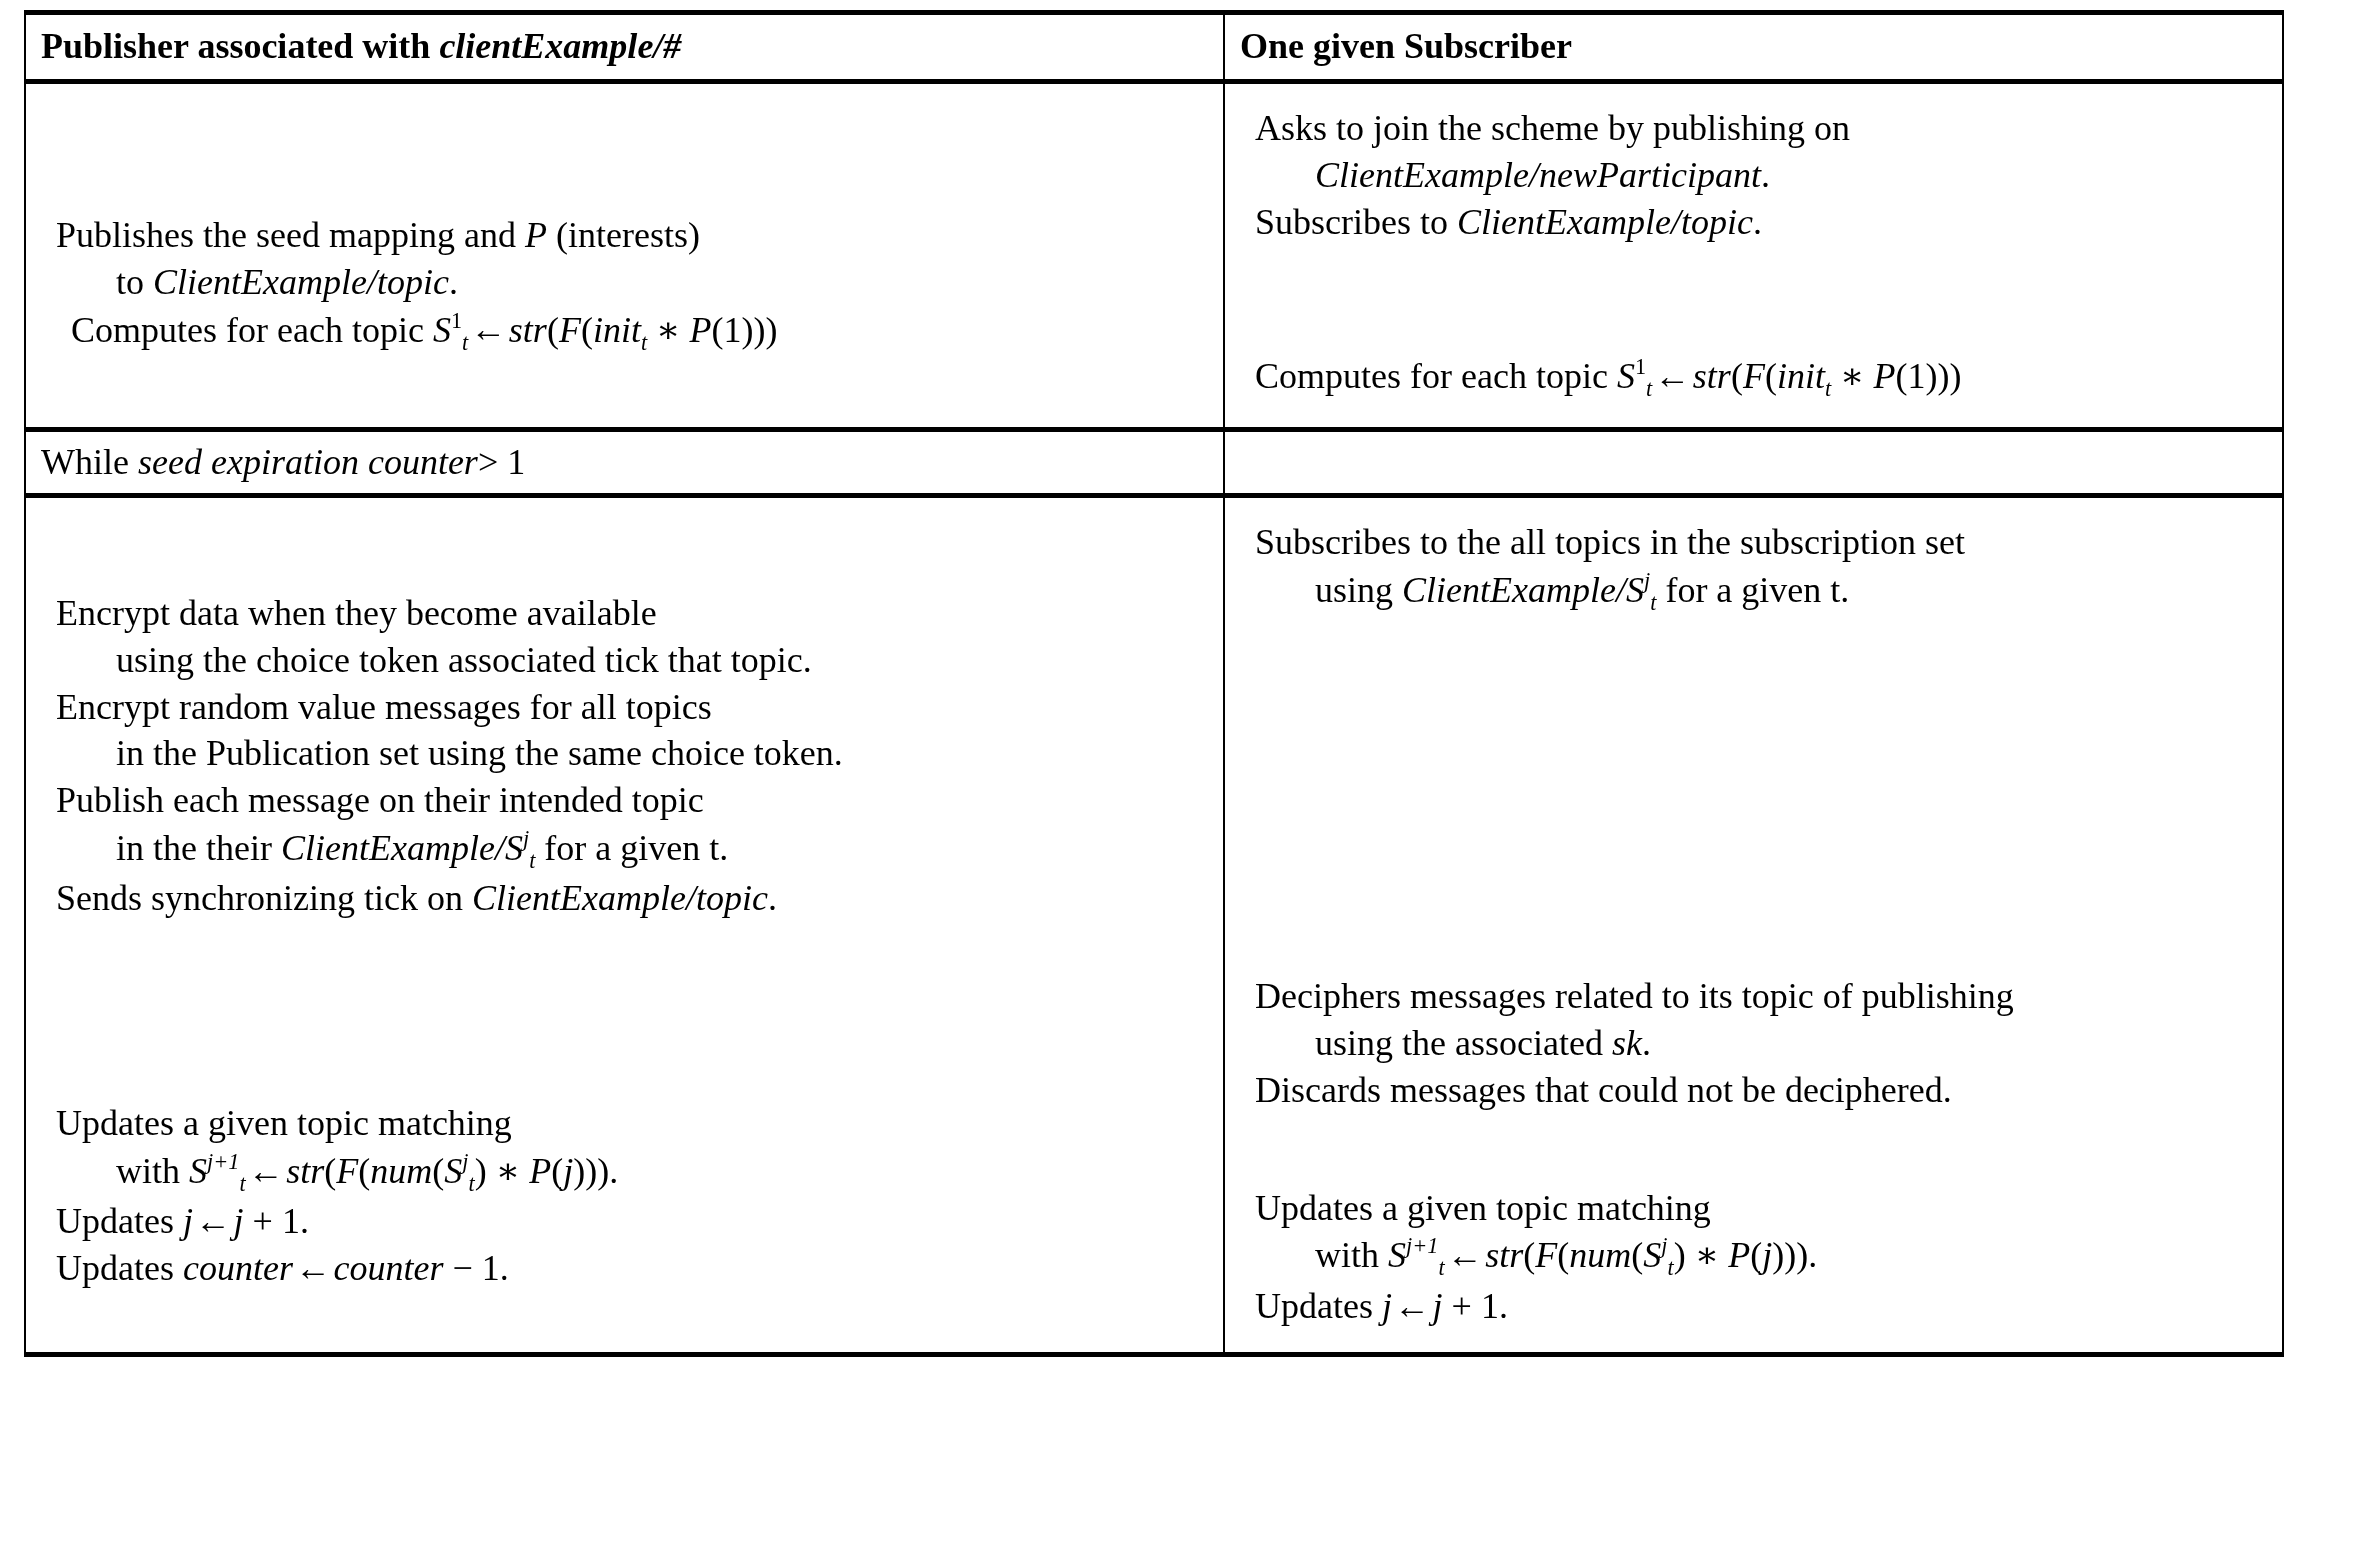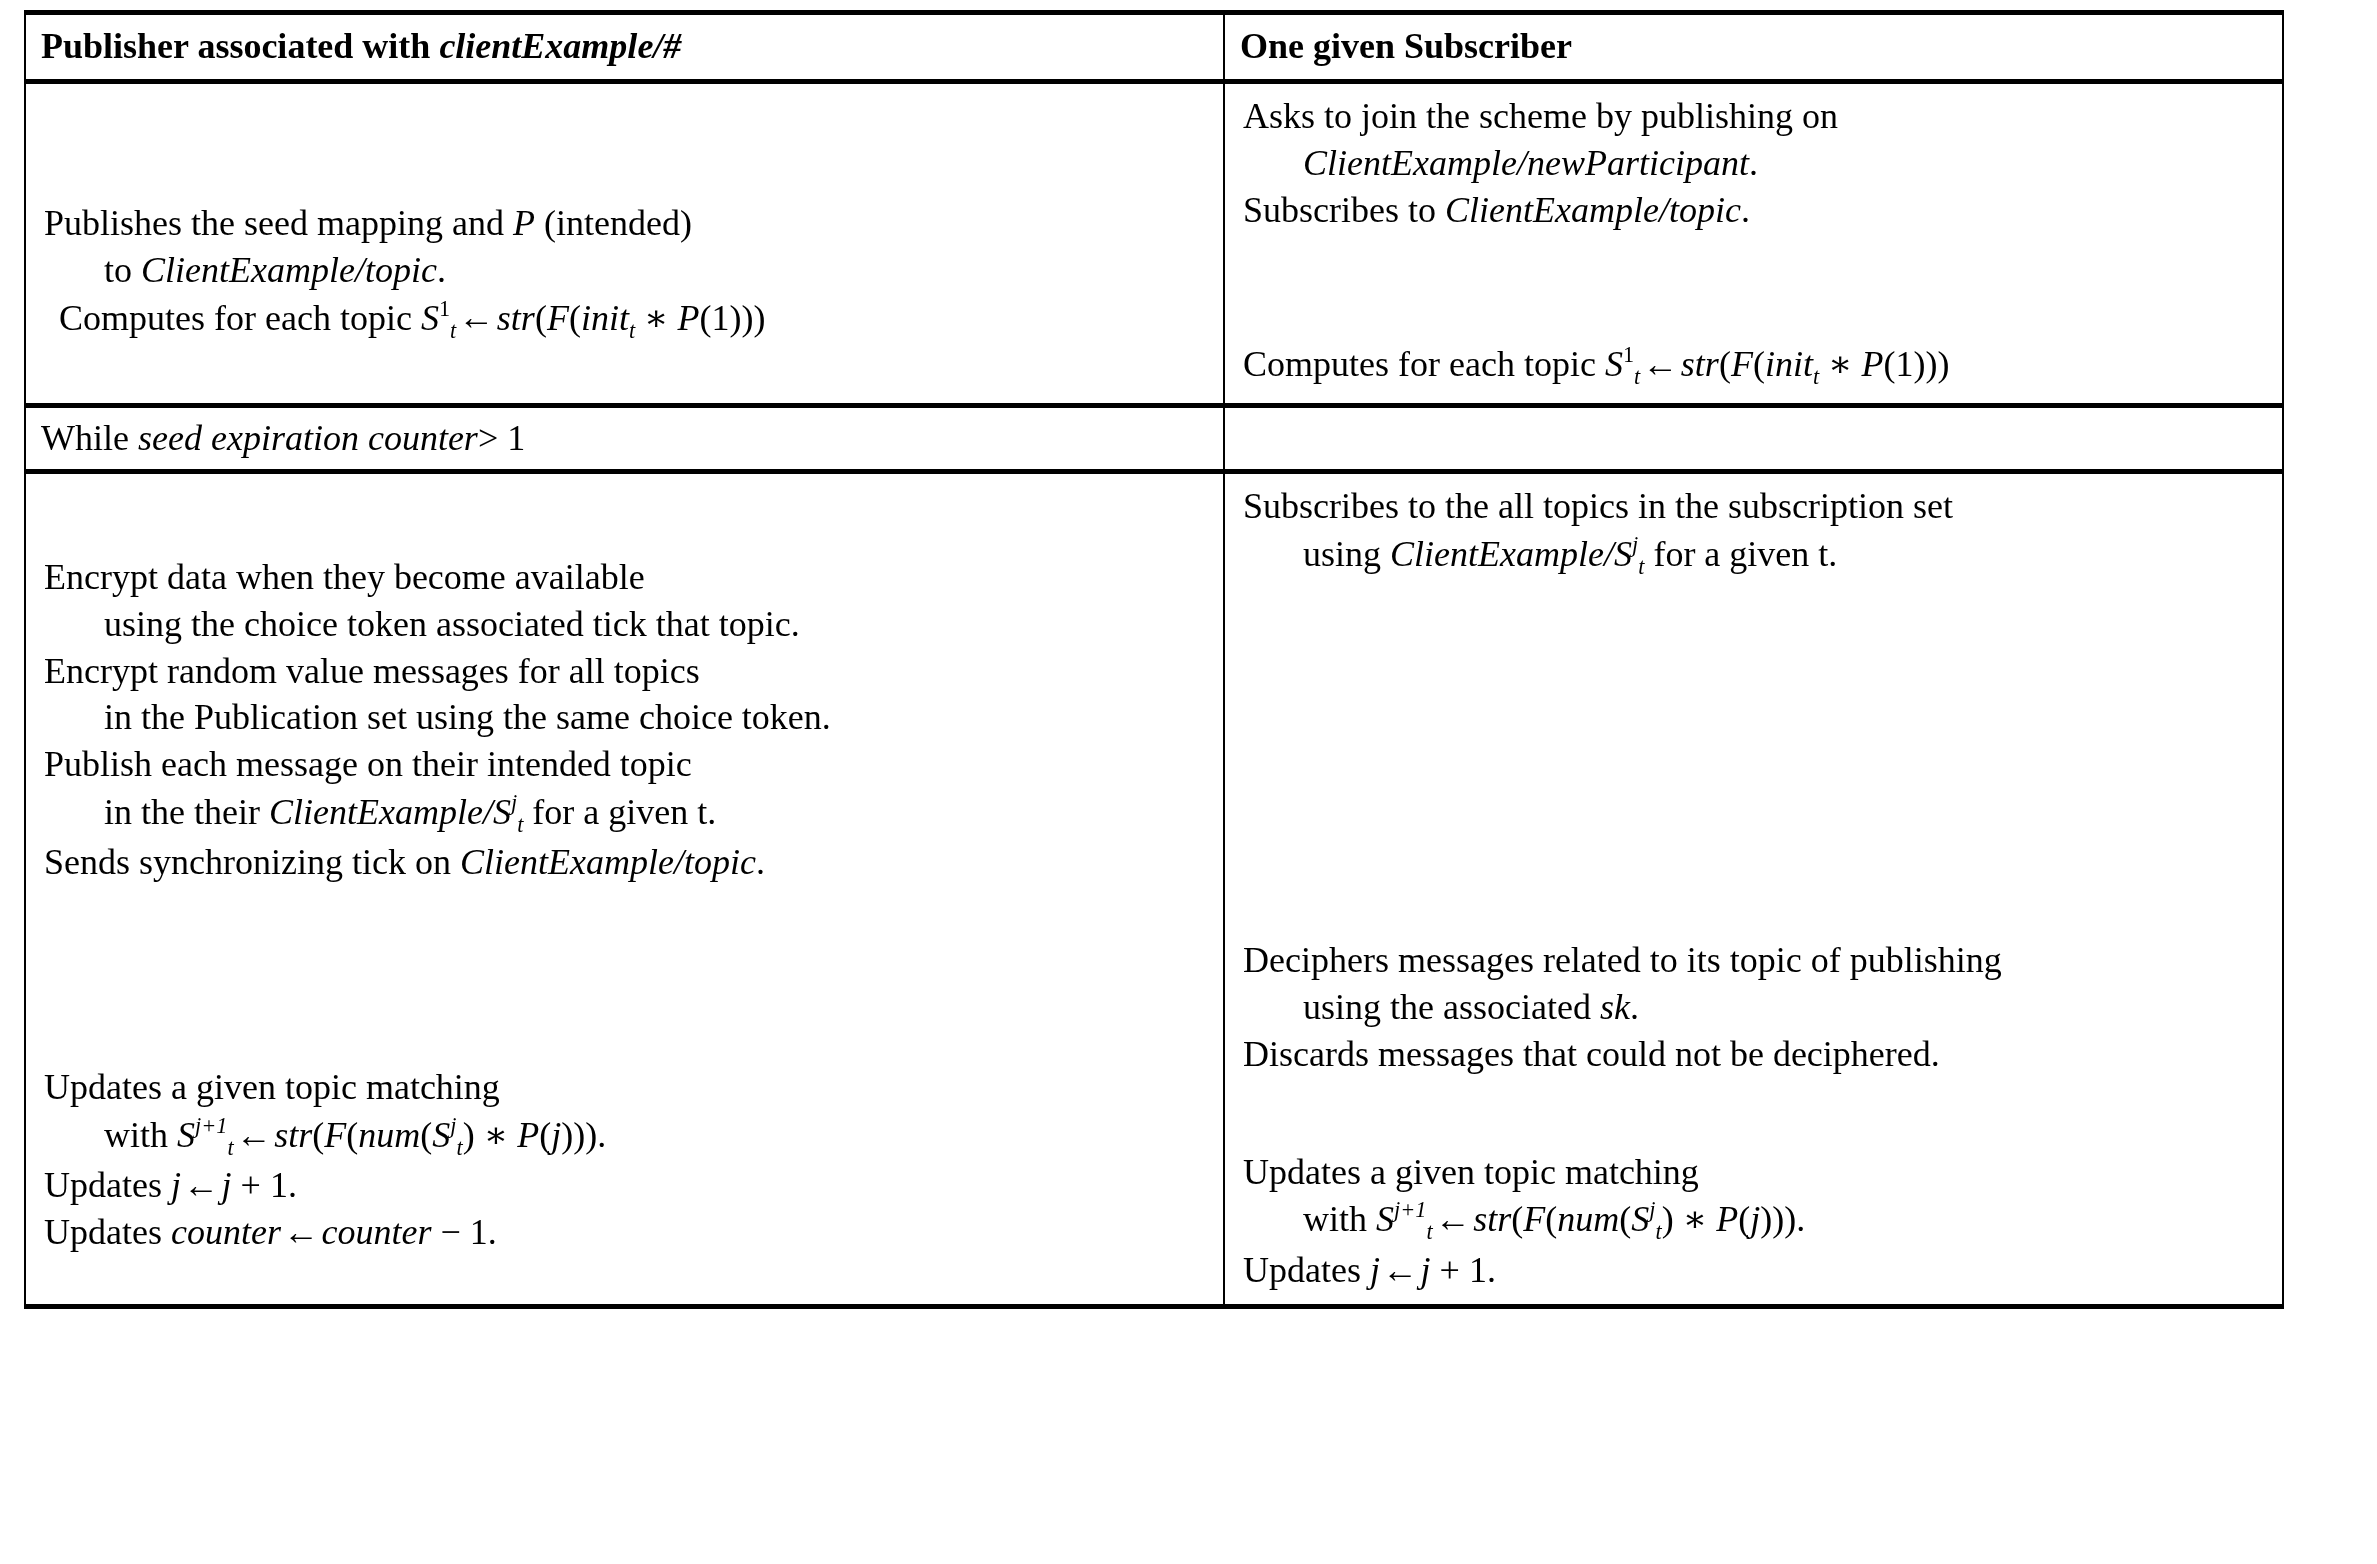--- a/index.html
+++ b/index.html
@@ -62,21 +62,21 @@
 
   
   tr.whilerow td {
     font-weight: normal;
     padding-top: 6.9px;
     padding-bottom: 8px;
     vertical-align: middle;
   }
 
   
-  .blk { margin: 3px; }
+  .blk { margin: 15px; }
   .line { white-space: nowrap; }
   .ind  { padding-left: 60px; }
   .ind-sm { padding-left: 15px; }
   .spacer-2 { height: 71px; }
   .spacer-3 { height: 107px; }
   .spacer-5 { height: 178px; }
   .spacer-8 { height: 285px; }
 
   i, em, .it { font-style: italic; }
 
@@ -119,21 +119,21 @@
       <td class="cell right-col rule-thick">
         <span class="line">One given Subscriber</span>
       </td>
     </tr>
 
     <tr class="rule-top">
       <td class="cell rule-thin">
         <div class="blk">
           <div class="spacer-3"></div>
           <div class="line">
-            <span>Publishes the seed mapping and </span><i>P</i><span> (intended)</span>
+            <span>Publishes the seed mapping and </span><i>P</i><span> (interests)</span>
           </div>
           <div class="line ind">
             <span>to </span><i>ClientExample/topic</i><span>.</span>
           </div>
           <div class="line ind-sm">
             <span>Computes for each topic </span><i>S</i><span class="supn">1</span><span class="sub">t</span><span class="arrow">←</span><i>str</i><span class="op">(</span><i>F</i><span class="op">(</span><i>init</i><span class="sub">t</span> <span class="op">∗</span> <i>P</i><span class="op">(</span><span class="op">1</span><span class="op">)</span><span class="op">)</span><span class="op">)</span>
           </div>
         </div>
       </td>
 

